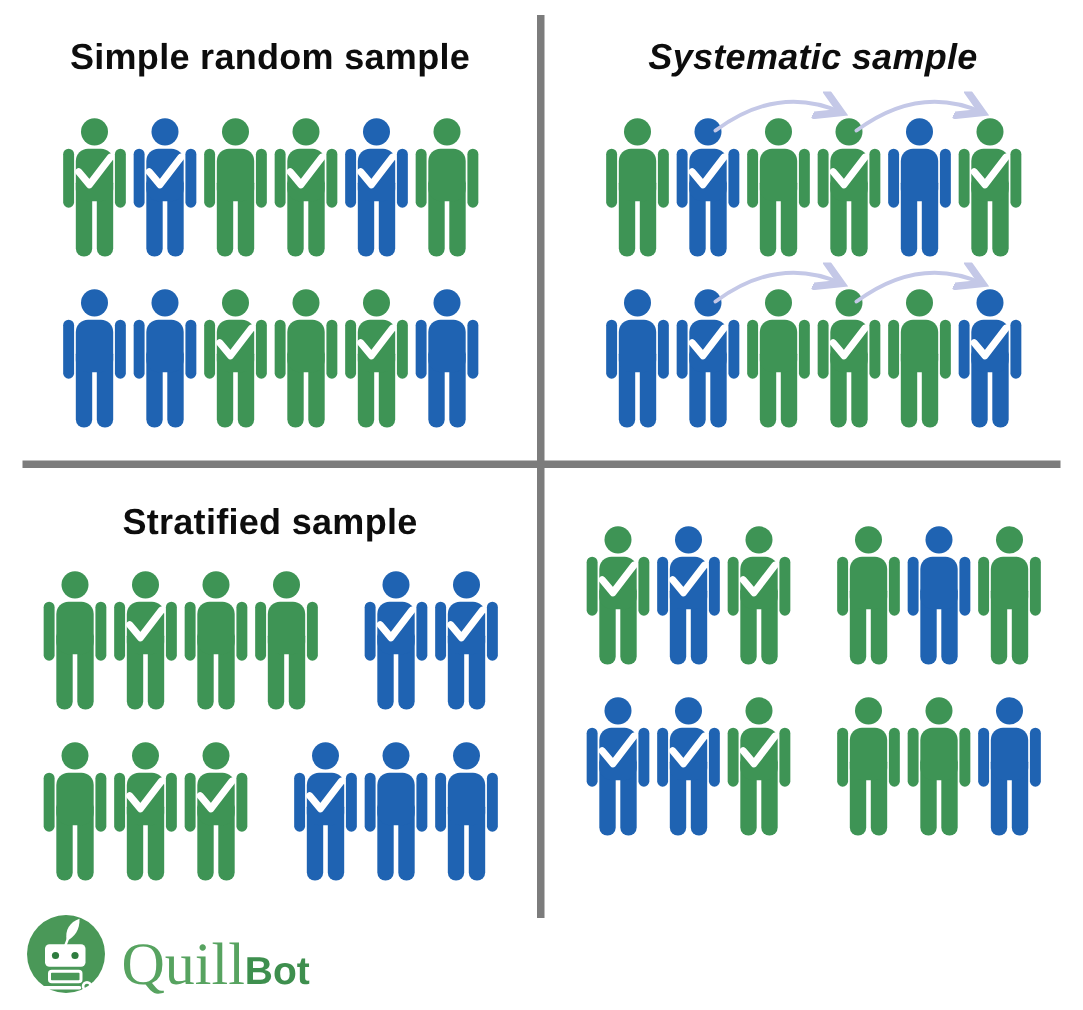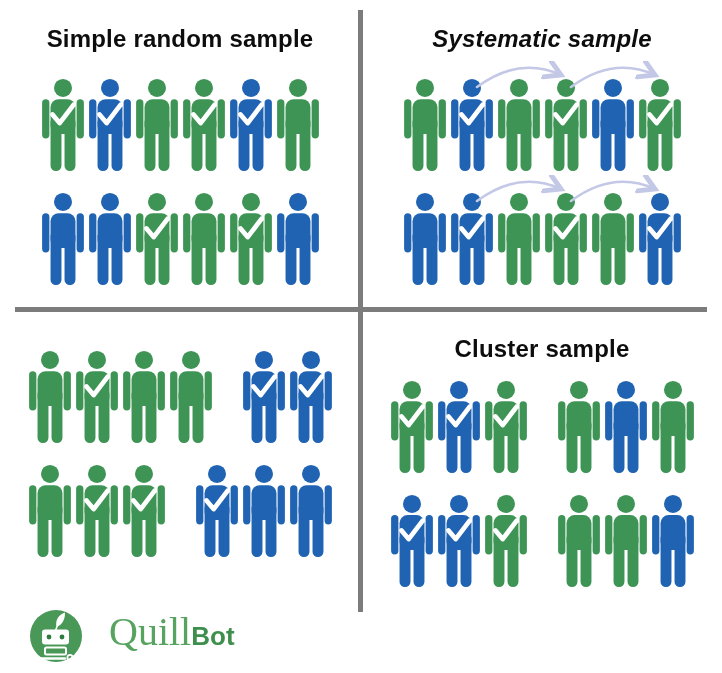--- a/index.html
+++ b/index.html
@@ -68,25 +68,25 @@
   .person svg { display: block; }
   .arrows {
     position: absolute;
     top: -17px;
     left: 50%;
     margin-left: -141px;
     pointer-events: none;
   }
   .logo {
     position: absolute;
-    left: 28px;
+    left: 16px;
     top: 608px;
     display: flex;
-    align-items: flex-start;
-    gap: 25px;
+    align-items: flex-end;
+    gap: 9px;
   }
   .logo-text { display: flex; align-items: baseline; }
   .logo-quill {
     font-family: "Liberation Serif", serif;
     font-weight: 400;
     font-size: 40px;
     color: #57a360;
   }
   .logo-bot {
     font-family: "Liberation Sans", sans-serif;
@@ -406,20 +406,21 @@
     <rect x="11" y="21.5" width="26" height="36.5" rx="8.5" fill="#1F63B2"></rect>
     <polyline points="13,37.5 20.5,46.5 35,27.5" fill="none" stroke="#FFFFFF" stroke-width="5" stroke-linecap="round" stroke-linejoin="round"></polyline>
   </svg>
             </span>
           </div>
         </div>
       </div>
   </section>
 
   <section class="quadrant q3">
+    <h2>Stratified sample</h2>
     <div class="rows">
         <div class="person-row">
           <div class="person-group">
             <span class="person">
               <svg viewBox="0 0 48 97" width="46" height="94">
     <circle cx="24" cy="9.8" r="9.4" fill="#3E9455"></circle>
     <rect x="2.2" y="21.5" width="7.6" height="41" rx="3.8" fill="#3E9455"></rect>
     <rect x="38.2" y="21.5" width="7.6" height="41" rx="3.8" fill="#3E9455"></rect>
     <rect x="11" y="40" width="11.4" height="56.5" rx="5.6" fill="#3E9455"></rect>
     <rect x="25.6" y="40" width="11.4" height="56.5" rx="5.6" fill="#3E9455"></rect>
@@ -555,21 +556,20 @@
     <rect x="11" y="21.5" width="26" height="36.5" rx="8.5" fill="#1F63B2"></rect>
 
   </svg>
             </span>
           </div>
         </div>
       </div>
   </section>
 
   <section class="quadrant q4">
-    <h2>Cluster sample</h2>
     <div class="rows">
         <div class="person-row">
           <div class="person-group">
             <span class="person">
               <svg viewBox="0 0 48 97" width="46" height="94">
     <circle cx="24" cy="9.8" r="9.4" fill="#3E9455"></circle>
     <rect x="2.2" y="21.5" width="7.6" height="41" rx="3.8" fill="#3E9455"></rect>
     <rect x="38.2" y="21.5" width="7.6" height="41" rx="3.8" fill="#3E9455"></rect>
     <rect x="11" y="40" width="11.4" height="56.5" rx="5.6" fill="#3E9455"></rect>
     <rect x="25.6" y="40" width="11.4" height="56.5" rx="5.6" fill="#3E9455"></rect>

